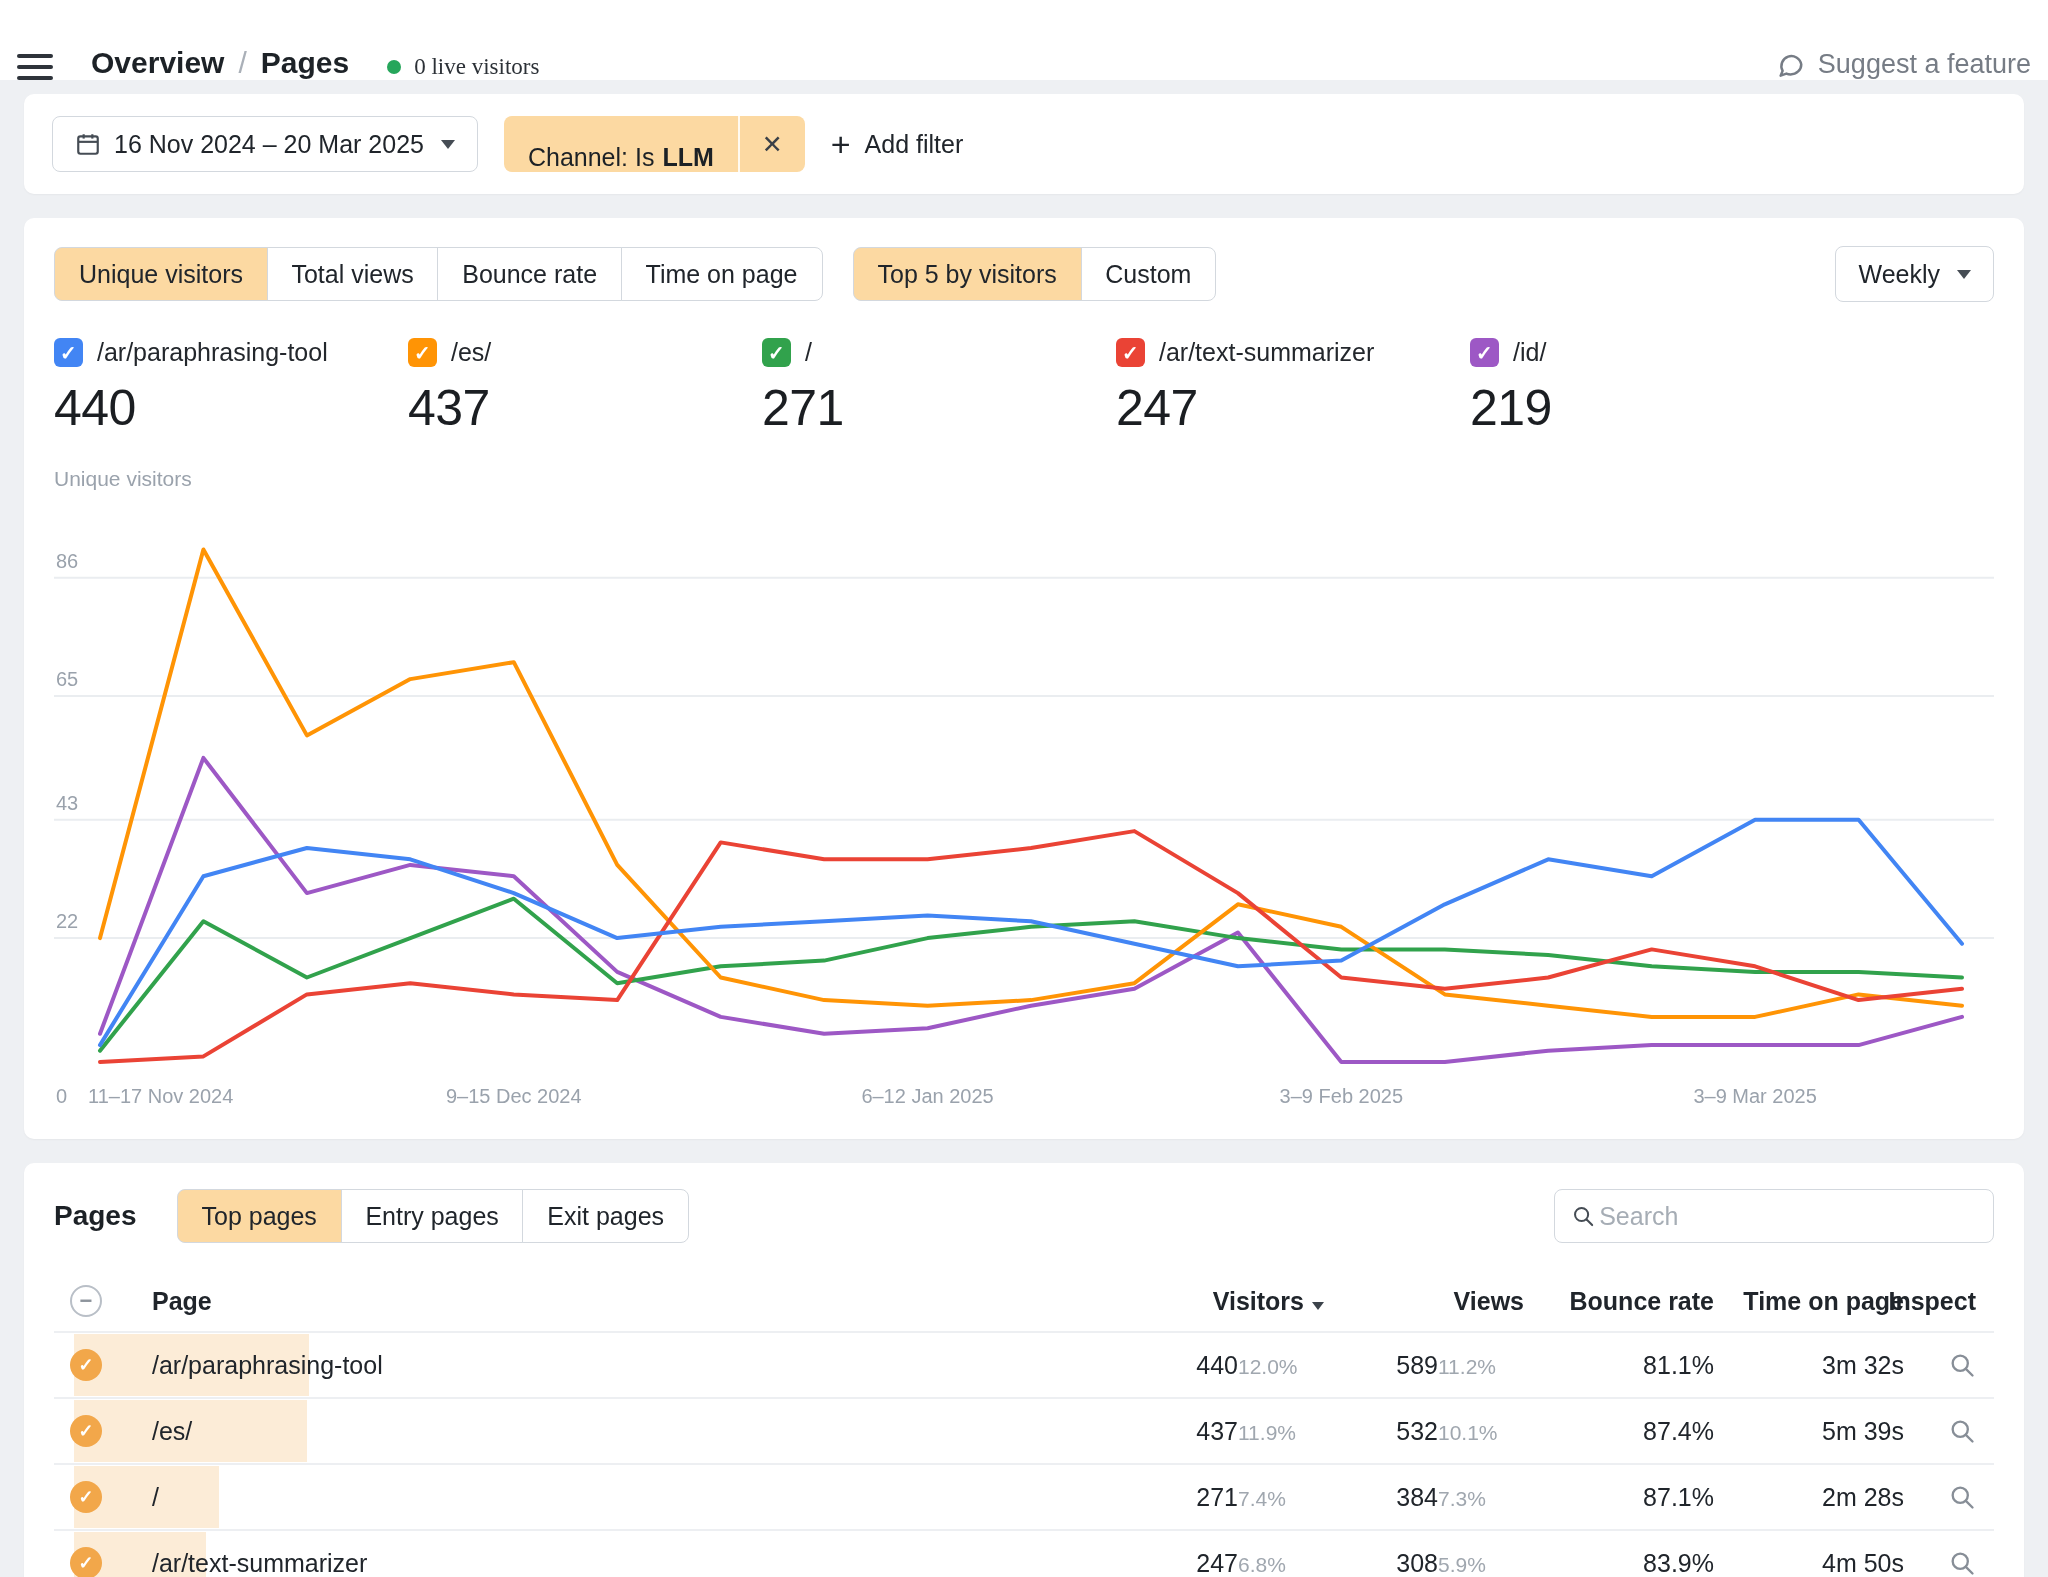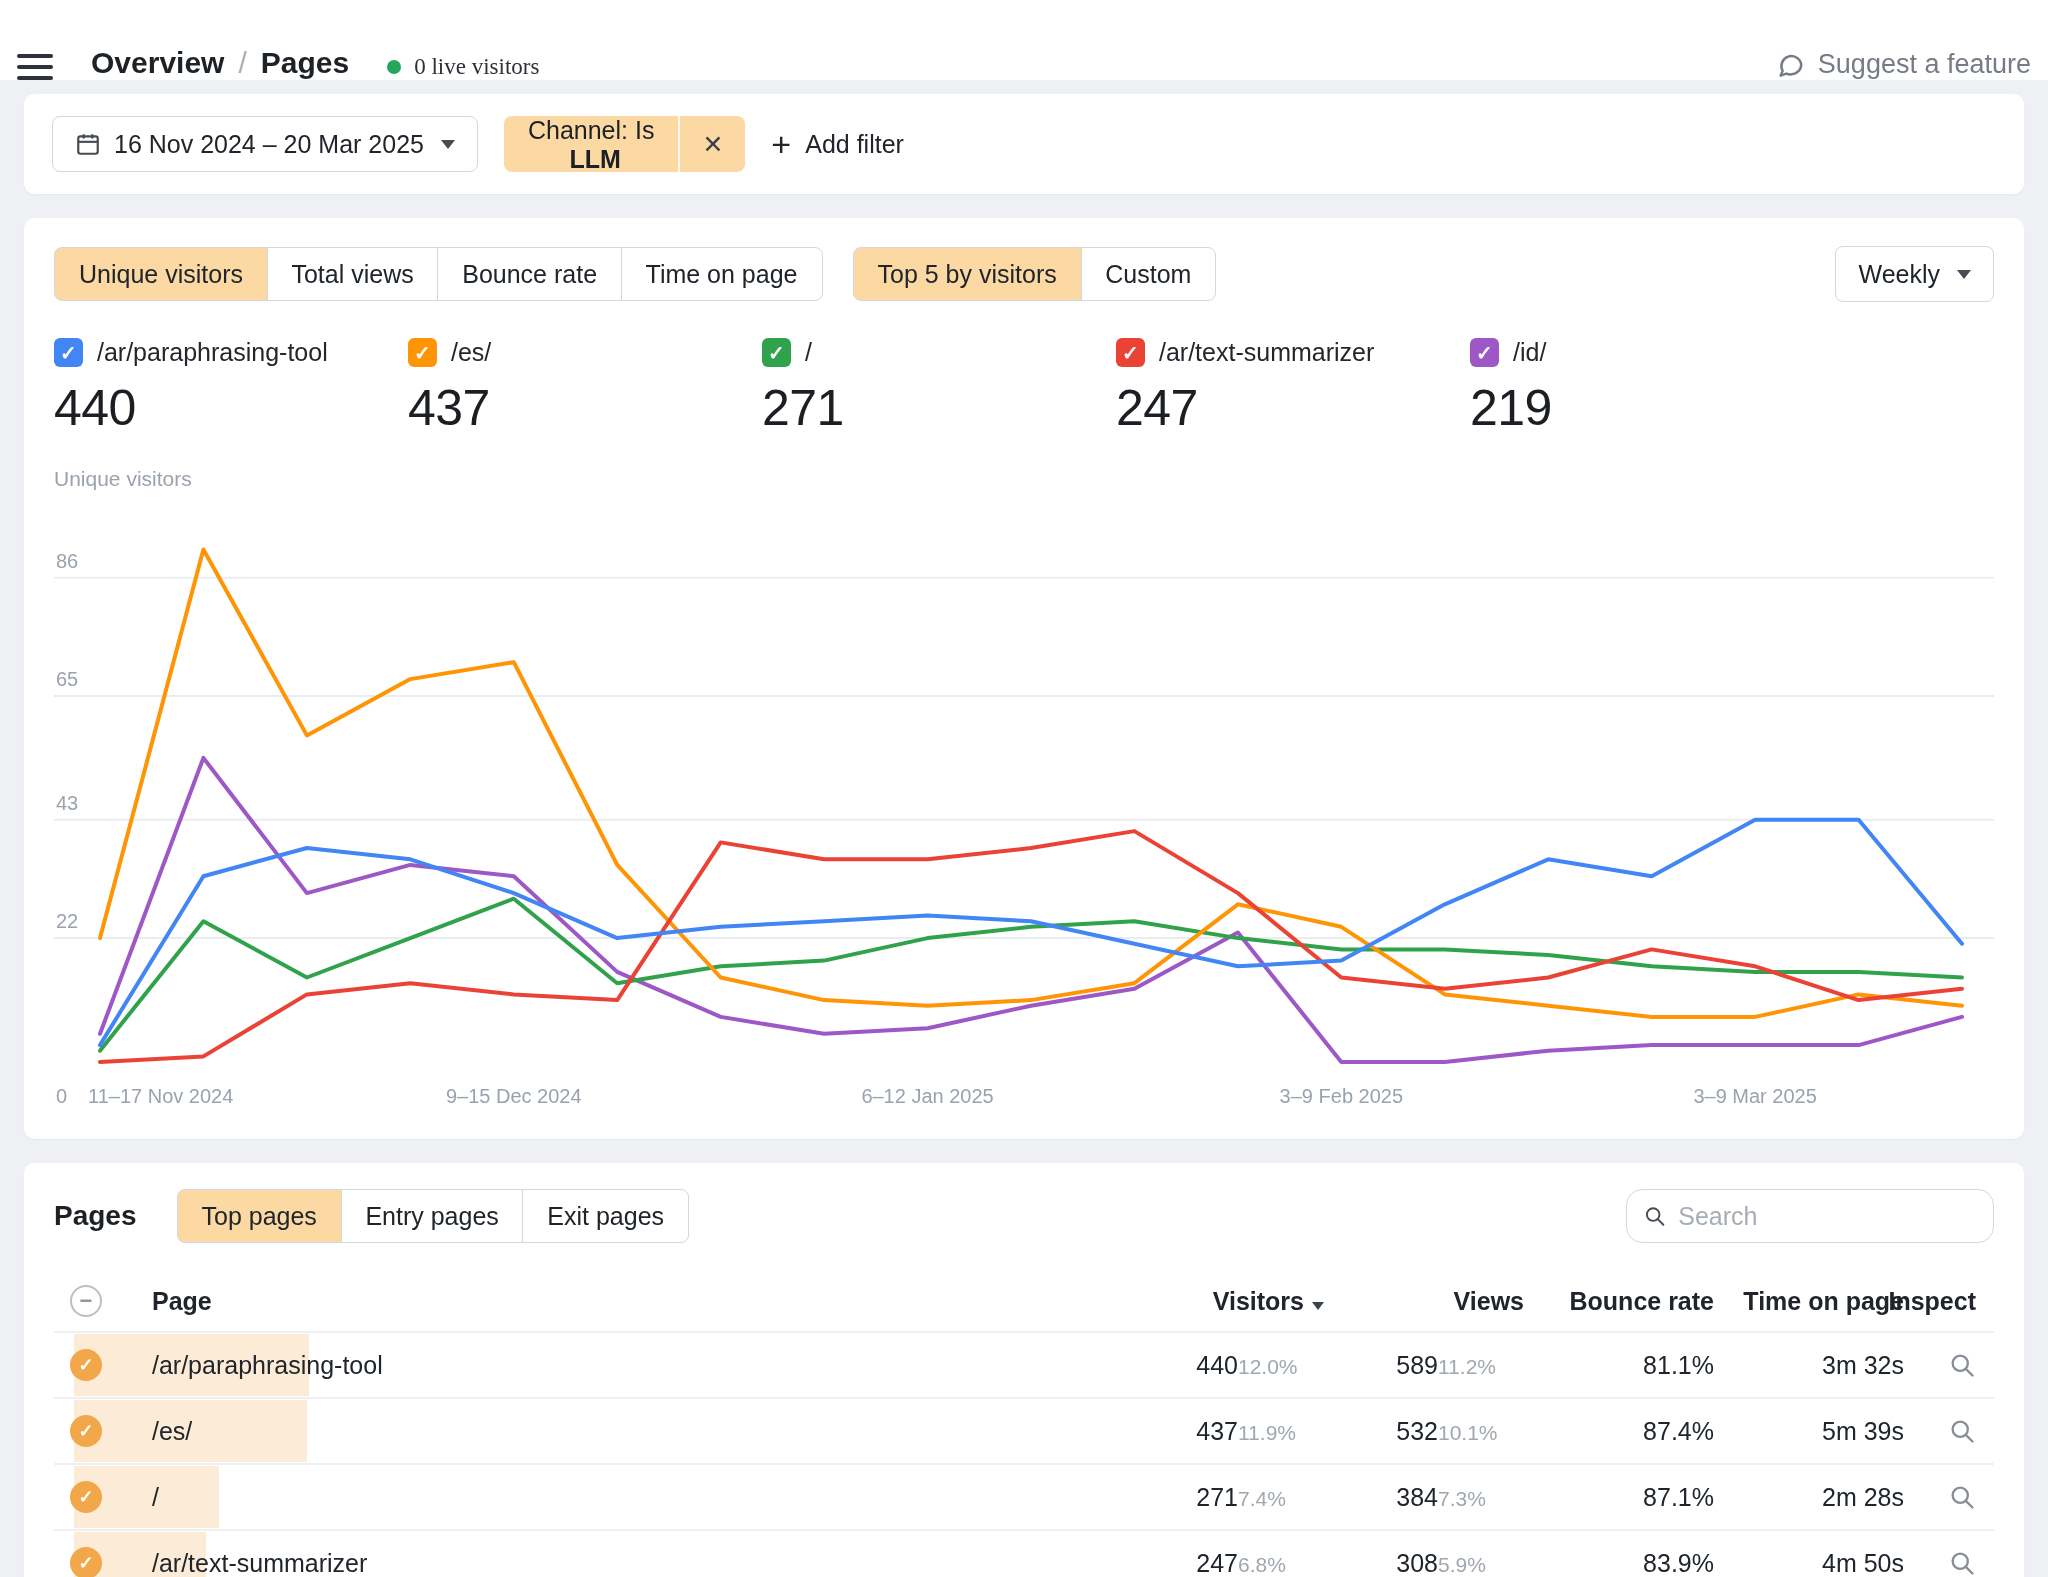--- a/index.html
+++ b/index.html
@@ -20,21 +20,21 @@
   
   .card{ background:#fff; border-radius:10px; box-shadow:0 1px 2px rgba(0,0,0,0.04); }
 
   
   .filter-card{ margin:14px 24px 0; padding:22px 28px; display:flex; align-items:center; gap:26px; }
   .btn{ height:56px; display:inline-flex; align-items:center; gap:13px; padding:0 22px;
         border:1.5px solid #d3d8de; border-radius:8px; background:#fff; font-size:25px; color:#20252b; }
   .caret{ width:0; height:0; border-left:7px solid transparent; border-right:7px solid transparent;
           border-top:9px solid #454c54; margin-left:4px; }
   .chip{ height:56px; display:inline-flex; align-items:stretch; background:#fcd9a2; border-radius:8px; font-size:25px; }
-  .chip-text{ display:flex; align-items:center; padding:0 24px;flex-direction:column; }
+  .chip-text{ display:flex; align-items:flex-end; padding:0 24px; }
   .chip-text b{ margin-left:8px; }
   .chip-x{ display:flex; align-items:center; padding:0 22px; font-size:25px; color:#3a4047;
            border-left:2px solid rgba(255,255,255,0.85); border-radius:0 8px 8px 0; }
   .addfilter{ display:inline-flex; align-items:center; gap:14px; font-size:25px; color:#20252b; }
   .plus{ font-size:34px; line-height:1; color:#20252b; font-weight:400; }
 
   
   .chart-card{ margin:24px 24px 0; padding:28px 30px 22px; }
   .tabs-row{ display:flex; align-items:center; }
   .seg{ display:flex; }
@@ -56,22 +56,22 @@
 
   .axis-title{ margin-top:30px; font-size:21px; color:#9aa2ac; }
   #chart{ display:block; margin-top:6px; }
   #chart text{ font-family:"Liberation Sans", sans-serif; font-size:20px; fill:#9aa2ac; }
 
   
   .pages-card{ margin:24px 24px 0; padding:26px 30px 0; min-height:440px; }
   .pages-head{ display:flex; align-items:center; }
   .pages-title{ font-size:28px; font-weight:700; }
   .pages-head .seg{ margin-left:40px; }
-  .searchbox{ margin-left:auto; width:368px; height:54px; border:1.5px solid #d3d8de; border-radius:16px;
-              display:flex; align-items:center; gap:12px; padding:0 16px; background:#fff; }
+  .searchbox{ margin-left:auto; width:440px; height:54px; border:1.5px solid #d3d8de; border-radius:8px;
+              display:flex; align-items:center; gap:4px; padding:0 16px; background:#fff; }
   .searchbox input{ border:0; outline:0; font-size:25px; width:100%; color:#20252b; background:transparent; }
   .searchbox input::placeholder{ color:#a6adb5; }
 
   .table{ margin-top:28px; }
   .trow{ display:grid; grid-template-columns:70px 1fr 250px 200px 190px 190px 90px;
          align-items:center; height:66px; border-top:2px solid #edeff2; position:relative; }
   .trow.thead{ height:60px; border-top:none; font-weight:700; font-size:24px; color:#17191c; }
   .cell{ position:relative; z-index:1; font-size:25px; color:#20252b; }
   .c-right{ text-align:right; }
   .c-num{ display:flex; justify-content:flex-end; align-items:baseline; }

